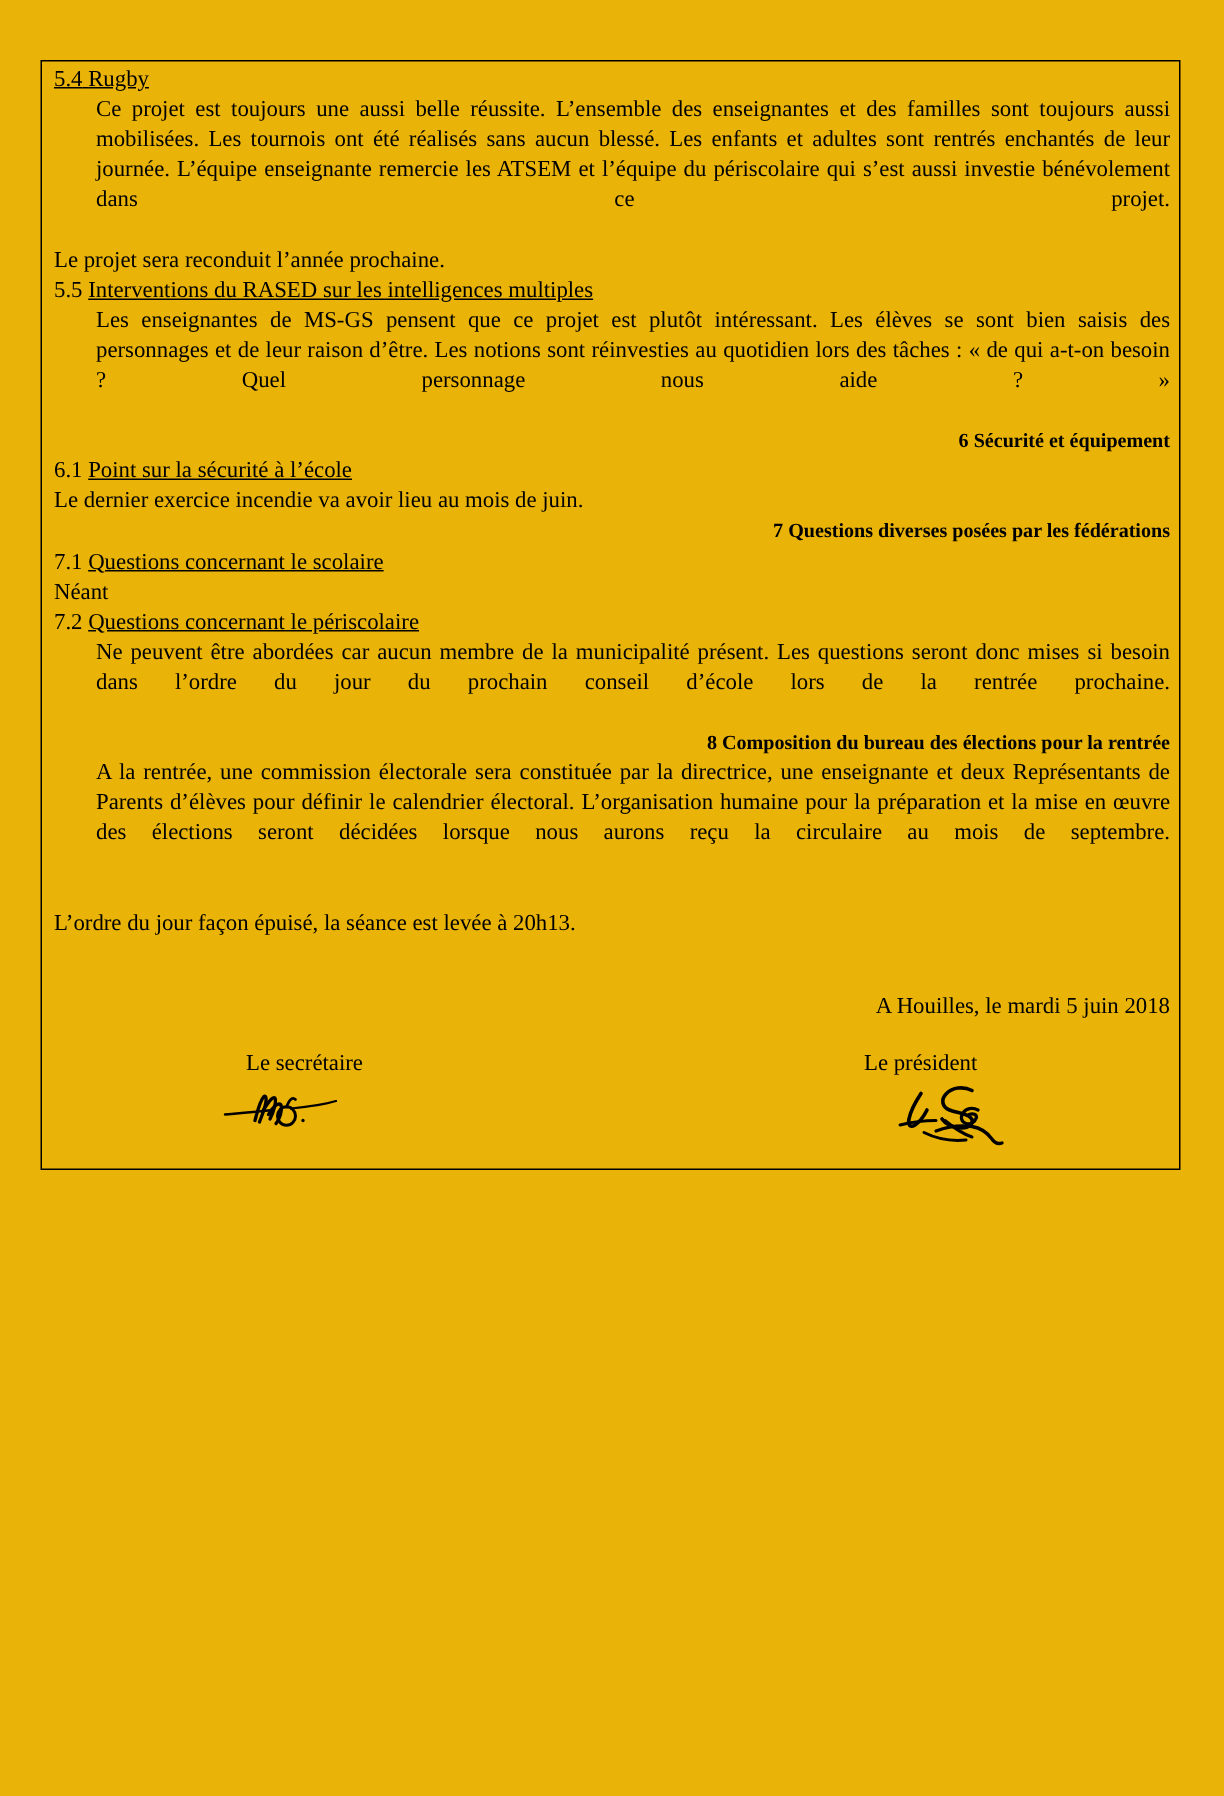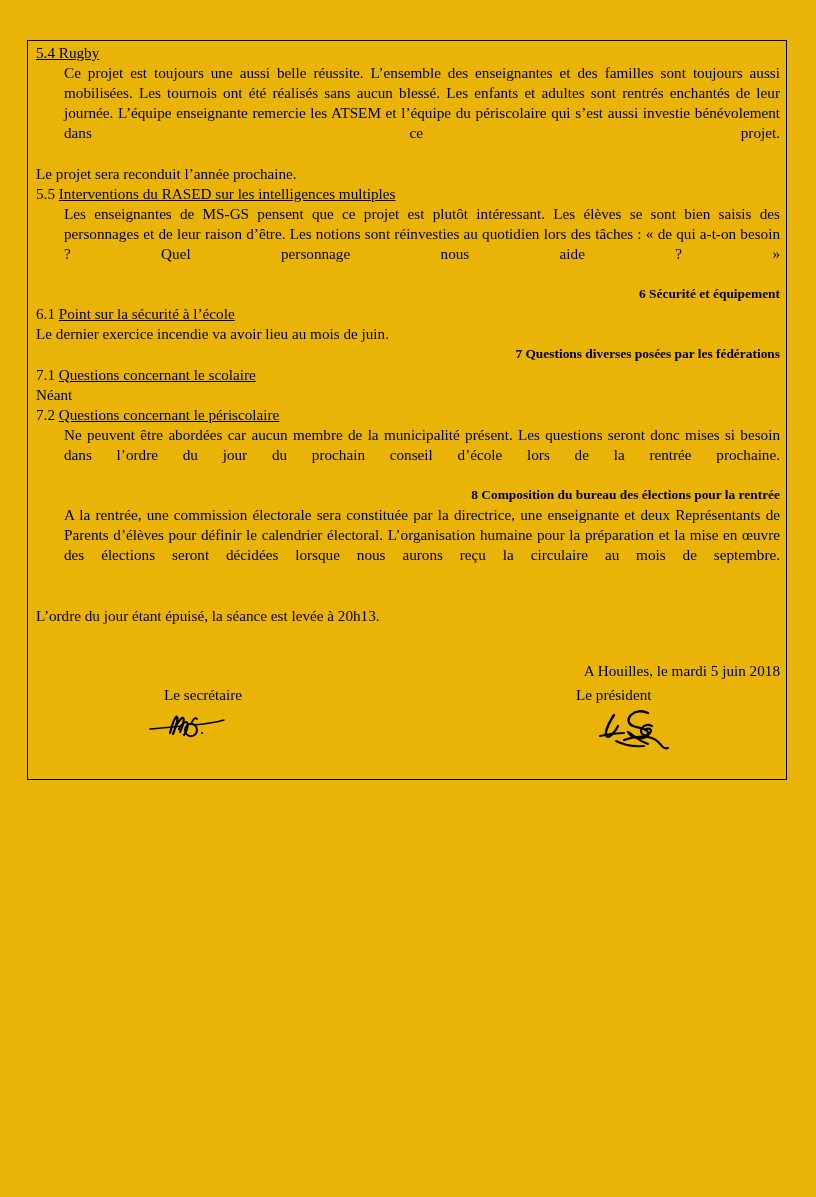--- a/index.html
+++ b/index.html
@@ -90,21 +90,21 @@
 
   .date-line {
     text-align: right;
     margin-top: 35px;
     font-size: 15.2px;
   }
 
   .sig-row {
     position: relative;
     height: 80px;
-    margin-top: 4px;
+    margin-top: 18px;
   }
   .sig-label {
     position: absolute;
     font-size: 15.2px;
     white-space: nowrap;
   }
   .sig-secretary-label { left: 128px; top: 0; }
   .sig-president-label { left: 540px; top: 0; text-align: right; }
 
   .sig-mark {
@@ -146,21 +146,21 @@
       <p class="sub-head"><span>7.2</span> <span class="u">Questions concernant le périscolaire</span></p>
 
       <p class="just">Ne peuvent être abordées car aucun membre de la municipalité présent. Les questions seront donc mises si besoin dans l’ordre du jour du prochain conseil d’école lors de la rentrée prochaine.</p>
 
       <p class="center-head">8 Composition du bureau des élections pour la rentrée</p>
 
       <p class="just">A la rentrée, une commission électorale sera constituée par la directrice, une enseignante et deux Représentants de Parents d’élèves pour définir le calendrier électoral. L’organisation humaine pour la préparation et la mise en œuvre des élections seront décidées lorsque nous aurons reçu la circulaire au mois de septembre.</p>
 
       <div class="blank"></div>
 
-      <p class="closing">L’ordre du jour étant épuisé, la séance est levée à 20h13.</p>
+      <p class="closing">L’ordre du jour façon épuisé, la séance est levée à 20h13.</p>
 
       <p class="date-line">A Houilles, le mardi 5 juin 2018</p>
 
       <div class="sig-row">
         <div class="sig-label sig-secretary-label">Le secrétaire</div>
         <div class="sig-label sig-president-label">Le président</div>
 
         <div class="sig-mark sig-secretary-mark">
           <svg width="96" height="34" viewBox="0 0 96 34" xmlns="http://www.w3.org/2000/svg">
             <g fill="none" stroke="#000000" stroke-linecap="round" stroke-linejoin="round">

